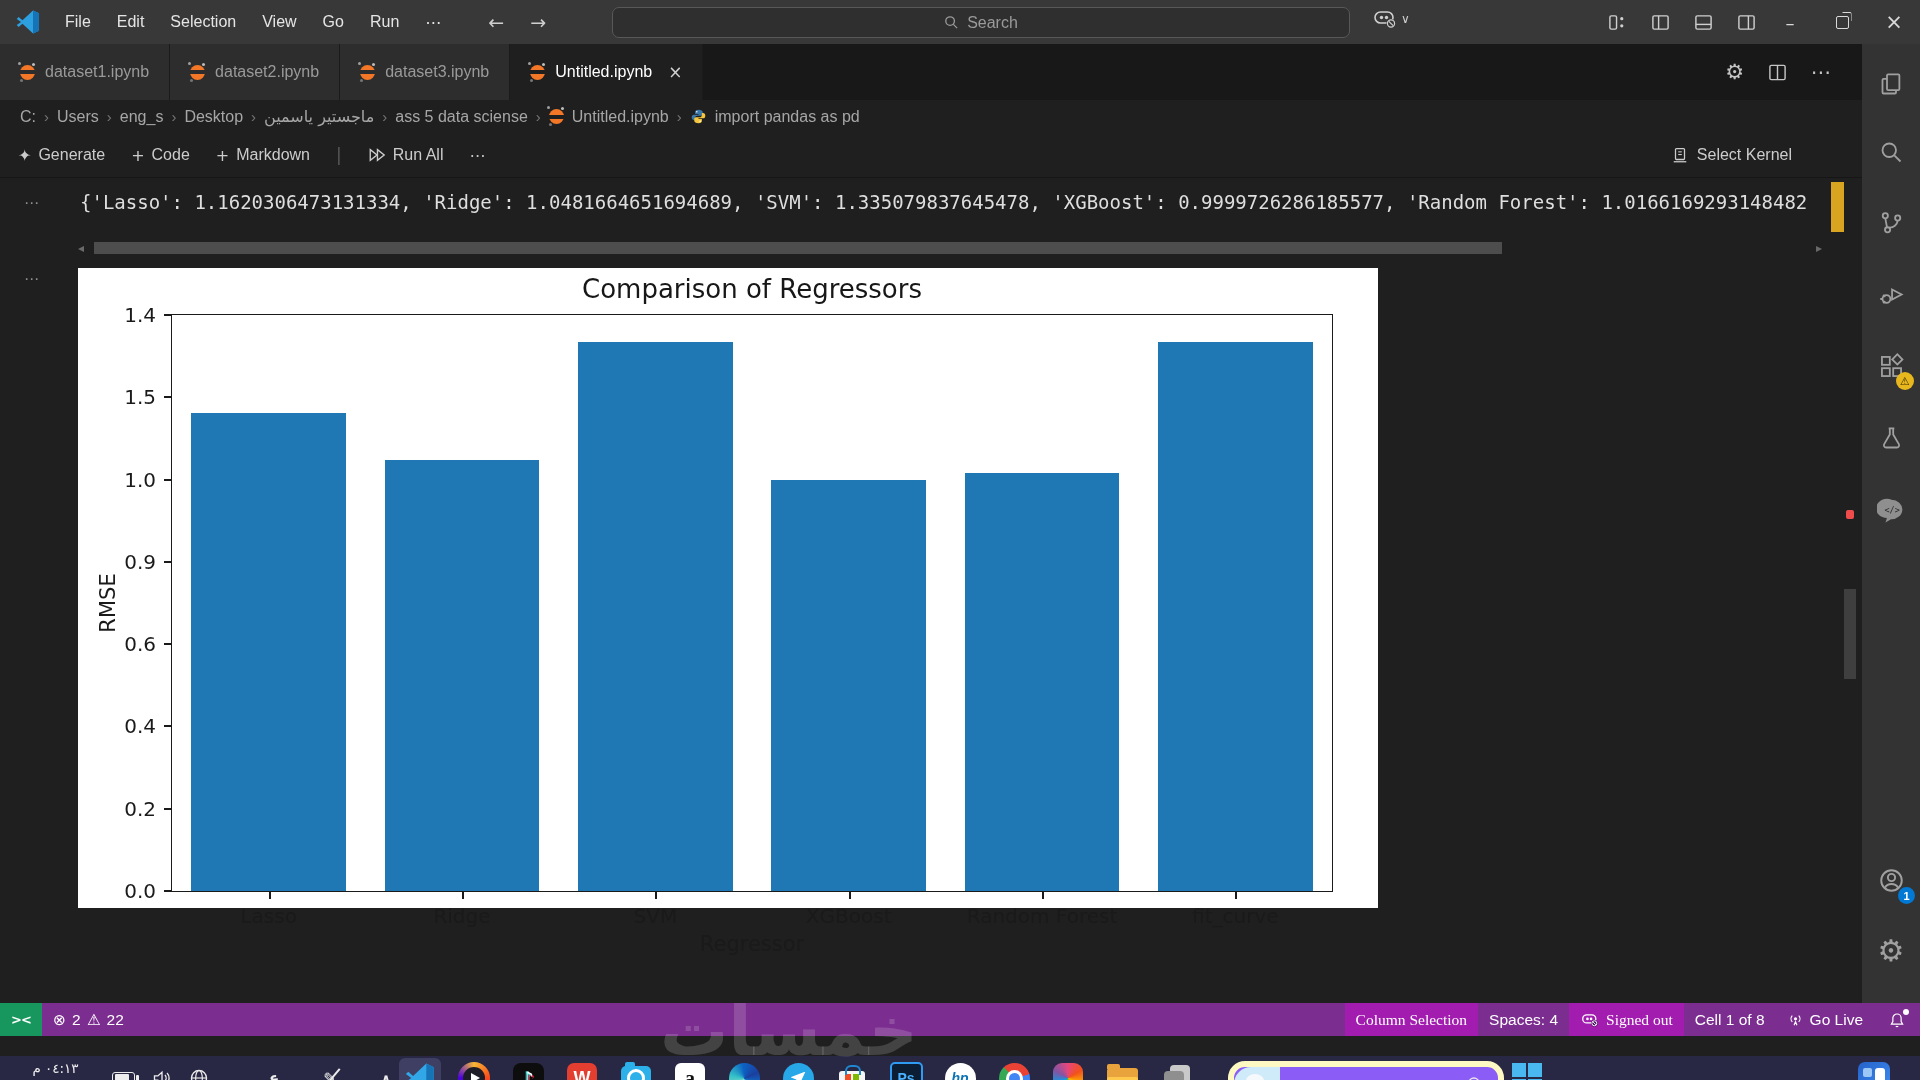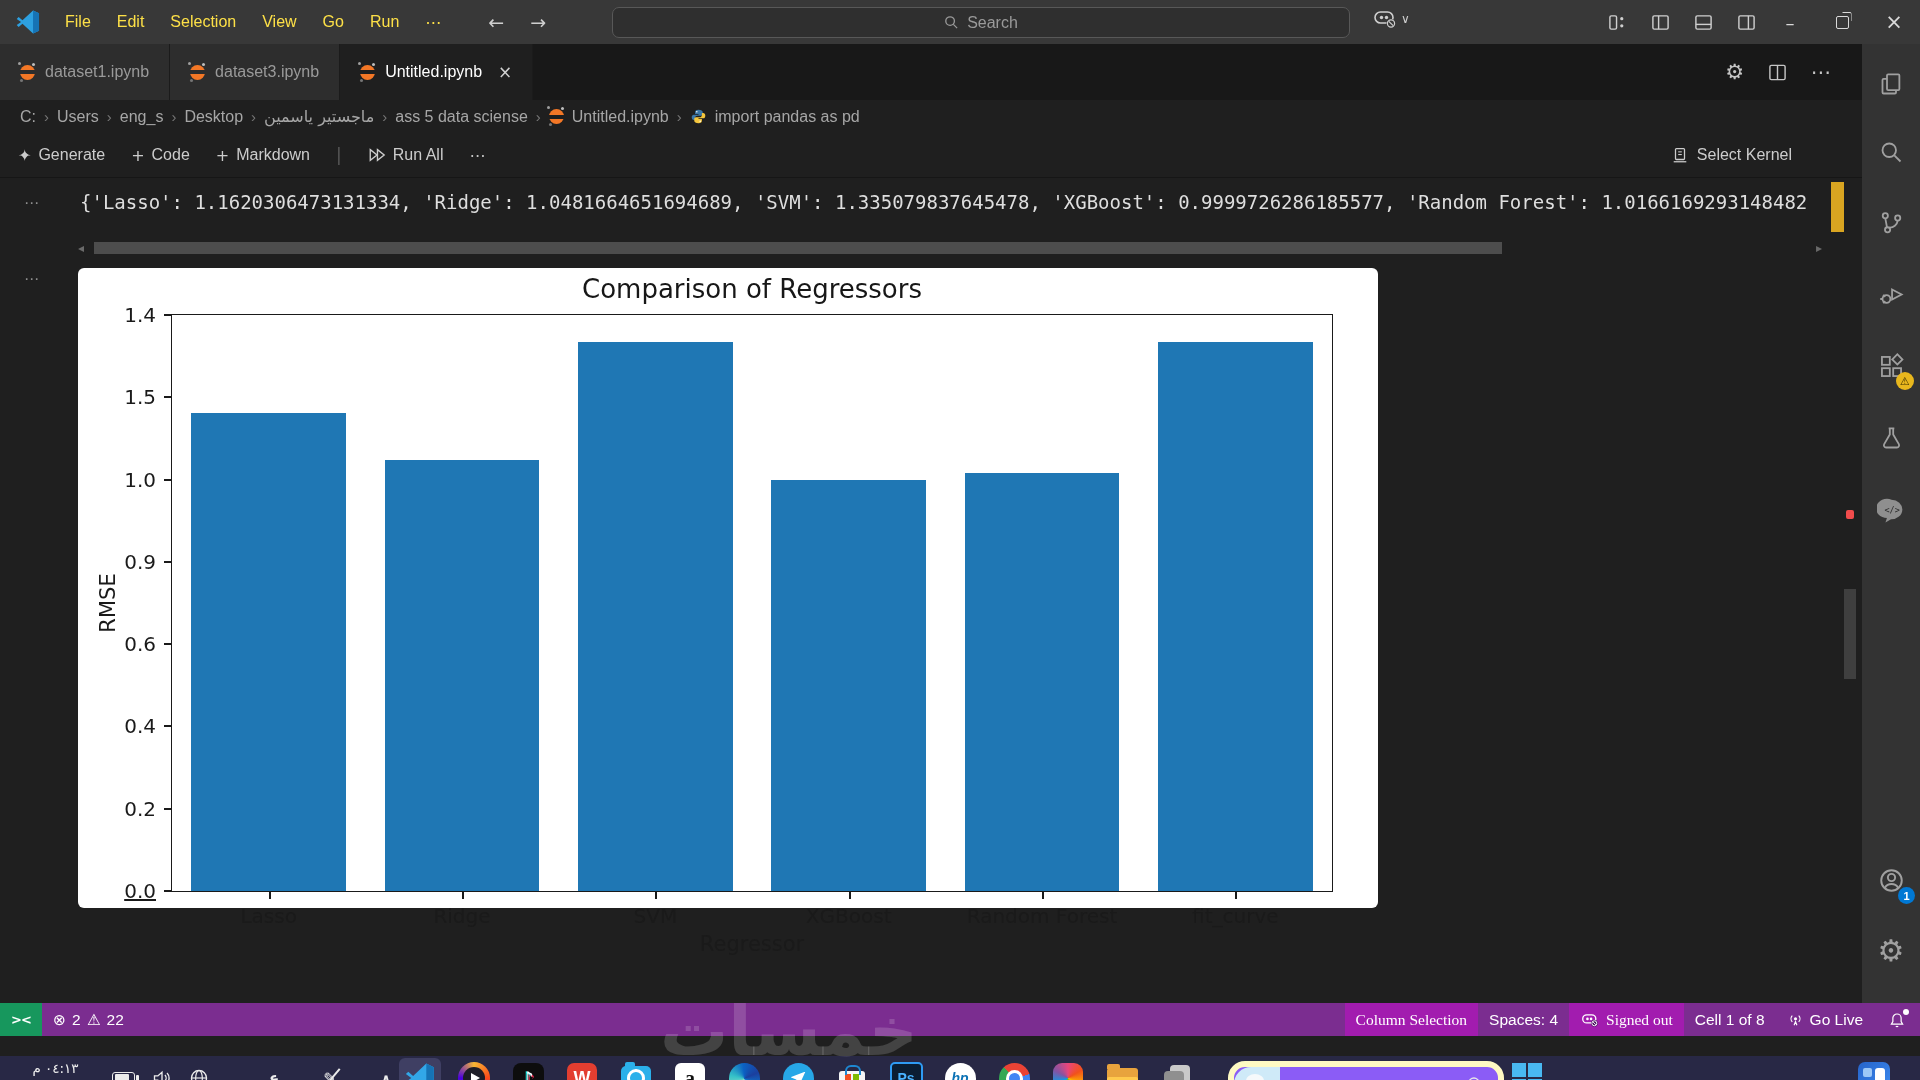--- a/index.html
+++ b/index.html
@@ -6,21 +6,21 @@
   .screen{position:relative;width:1920px;height:1080px;overflow:hidden;
     font-family:"Liberation Sans","DejaVu Sans",sans-serif;color:#cccccc;
     background:#1f1f1f;-webkit-font-smoothing:antialiased;}
   .ar{font-family:"DejaVu Sans",sans-serif;}
   .ico{font-family:"DejaVu Sans",sans-serif;}
 
   
   .titlebar{position:absolute;left:0;top:0;width:1920px;height:44px;background:#383838;
     display:flex;align-items:center;z-index:30;}
   .vsc-logo{width:24px;height:24px;margin:0 14px 0 16px;flex:0 0 auto;}
-  .menu{display:flex;align-items:center;gap:4px;font-size:16px;color:#fde047;}
+  .menu{display:flex;align-items:center;gap:4px;font-size:16px;color:#e5e5e5;}
   .menu span{padding:4px 11px;border-radius:5px;cursor:default;}
   .menu .more{letter-spacing:2px;}
   .navarrows{display:flex;gap:10px;margin-left:26px;font-size:19px;color:#cfcfcf;}
   .navarrows span{padding:2px 8px;}
   .tb-search{position:absolute;left:612px;top:7px;width:736px;height:29px;background:#2f2f2f;
     border:1px solid #585858;border-radius:7px;display:flex;align-items:center;justify-content:center;
     gap:8px;font-size:16px;color:#9a9a9a;}
   .copilot-wrap{position:absolute;left:1372px;top:8px;display:flex;align-items:center;gap:3px;color:#cfcfcf;}
   .layouticons{position:absolute;left:1608px;top:0;height:44px;display:flex;align-items:center;gap:24px;}
   .wincontrols{position:absolute;right:0;top:0;height:44px;display:flex;align-items:center;}
@@ -69,21 +69,21 @@
   .gutter-dots{position:absolute;font-size:15px;letter-spacing:2px;color:#8f8f8f;}
   .output-text{position:absolute;left:80px;top:147px;width:1750px;height:30px;overflow:hidden;
     white-space:nowrap;font-family:"DejaVu Sans Mono",monospace;font-size:19px;color:#dedede;}
   .ovr-yellow{position:absolute;left:1831px;top:138px;width:13px;height:50px;background:#d9a521;}
   .hscroll{position:absolute;left:78px;top:197px;width:1744px;height:14px;}
   .hscroll .arrow{position:absolute;top:0;font-size:12px;color:#6a6a6a;}
   .hscroll .thumb{position:absolute;left:16px;top:1px;width:1408px;height:12px;background:#4d4d4d;}
 
   
   .figure{position:absolute;left:78px;top:224px;width:1300px;height:640px;background:#ffffff;
-    font-family:"DejaVu Sans",sans-serif;color:#1a1a1a;border-radius:6px;}
+    font-family:"DejaVu Sans",sans-serif;color:#1a1a1a;}
   .chart-title{position:absolute;left:674px;top:6px;transform:translateX(-50%);font-size:26px;color:#171717;}
   .axes{position:absolute;left:93px;top:46px;width:1162px;height:578px;border:1.7px solid #1a1a1a;box-sizing:border-box;}
   .chart-bars{position:absolute;left:0;right:0;top:0;bottom:0;display:flex;align-items:flex-end;}
   .bar-slot{flex:1;display:flex;align-items:flex-end;justify-content:center;height:100%;}
   .bar{width:80%;}
   .yticks{position:absolute;right:100%;top:0;bottom:0;width:70px;}
   .ytick{position:absolute;right:16px;transform:translateY(50%);font-size:20px;color:#1a1a1a;}
   .ytick-mark{position:absolute;right:0;width:8px;height:2px;background:#1a1a1a;transform:translateY(50%);}
   .xticks{position:absolute;top:100%;left:0;right:0;display:flex;}
   .xtick{flex:1;text-align:center;padding-top:13px;font-size:20px;color:#1a1a1a;position:relative;white-space:nowrap;}
@@ -268,20 +268,24 @@
 
   <div class="workarea">
 
     <div class="tabbar">
       <div class="tab">
         <span class="jup"></span>
         <span>dataset1.ipynb</span>
       </div>
       <div class="tab">
         <span class="jup"></span>
+        <span>dataset2.ipynb</span>
+      </div>
+      <div class="tab">
+        <span class="jup"></span>
         <span>dataset3.ipynb</span>
       </div>
       <div class="tab active">
         <span class="jup"></span>
         <span>Untitled.ipynb</span>
         <span class="close ico">×</span>
       </div>
       <div class="tabbar-actions">
         <span class="gear ico">⚙</span>
         <svg width="19" height="19" viewBox="0 0 20 20">
@@ -380,21 +384,21 @@
               <div class="bar" style="height: 71.4266%; background: rgb(31, 119, 180);"></div>
             </div>
             <div class="bar-slot">
               <div class="bar" style="height: 72.6155%; background: rgb(31, 119, 180);"></div>
             </div>
             <div class="bar-slot">
               <div class="bar" style="height: 95.3571%; background: rgb(31, 119, 180);"></div>
             </div>
           </div>
         <div class="yticks">
-            <div class="ytick" style="bottom: 0%; text-decoration: underline;">0.0</div>
+            <div class="ytick" style="bottom: 0%;">0.0</div>
             <div class="ytick-mark" style="bottom: 0%;"></div>
             <div class="ytick" style="bottom: 14.2857%;">0.2</div>
             <div class="ytick-mark" style="bottom: 14.2857%;"></div>
             <div class="ytick" style="bottom: 28.5714%;">0.4</div>
             <div class="ytick-mark" style="bottom: 28.5714%;"></div>
             <div class="ytick" style="bottom: 42.8571%;">0.6</div>
             <div class="ytick-mark" style="bottom: 42.8571%;"></div>
             <div class="ytick" style="bottom: 57.1429%;">0.9</div>
             <div class="ytick-mark" style="bottom: 57.1429%;"></div>
             <div class="ytick" style="bottom: 71.4286%;">1.0</div>

